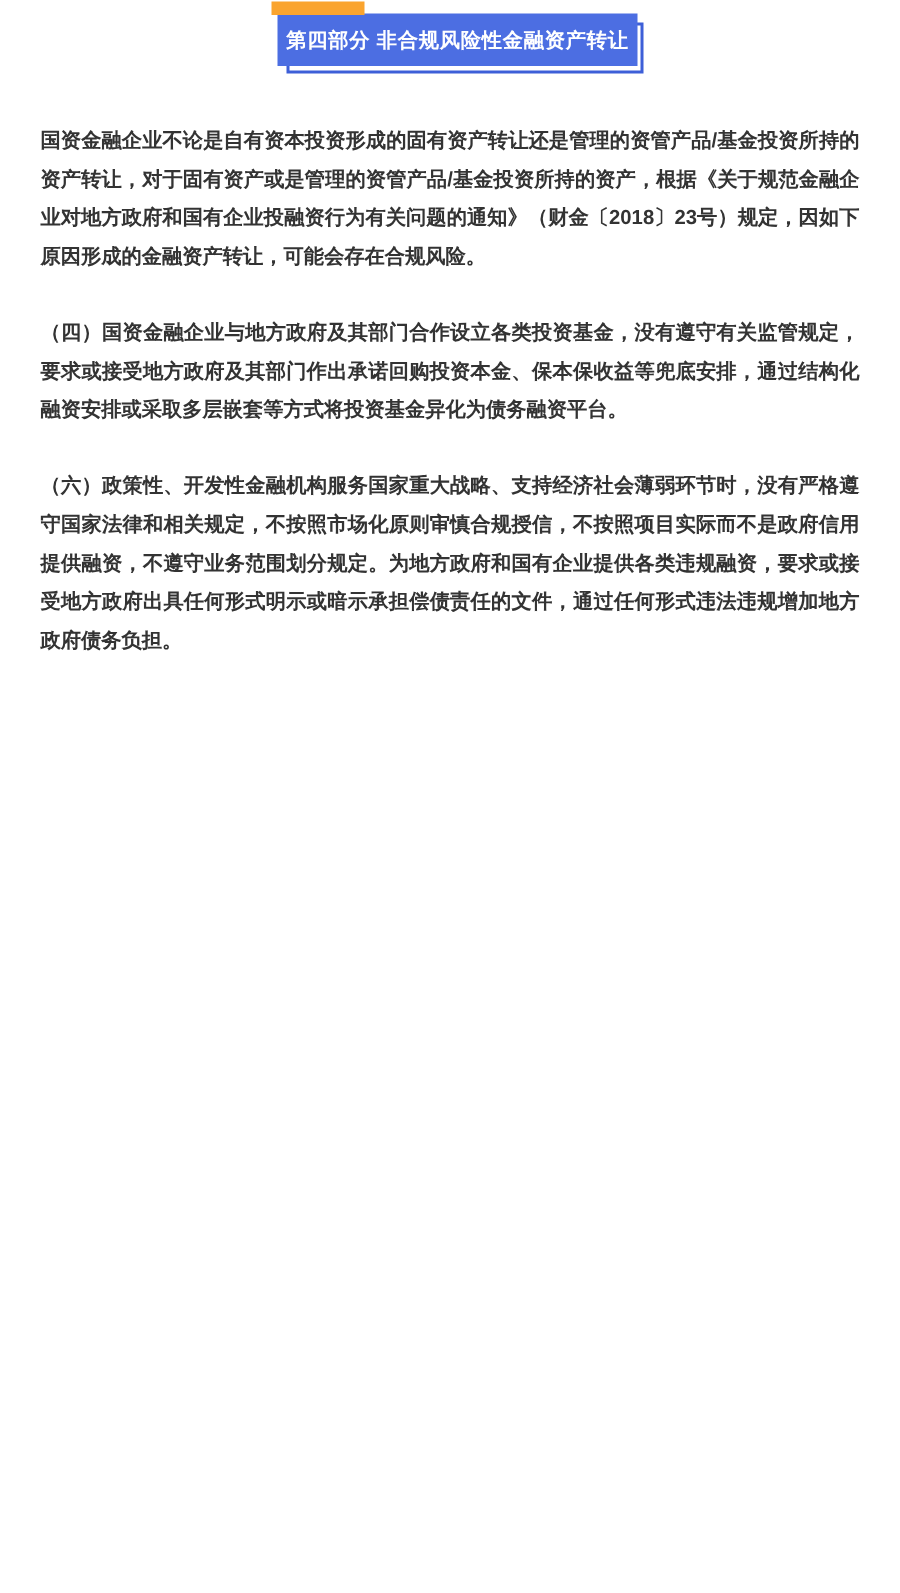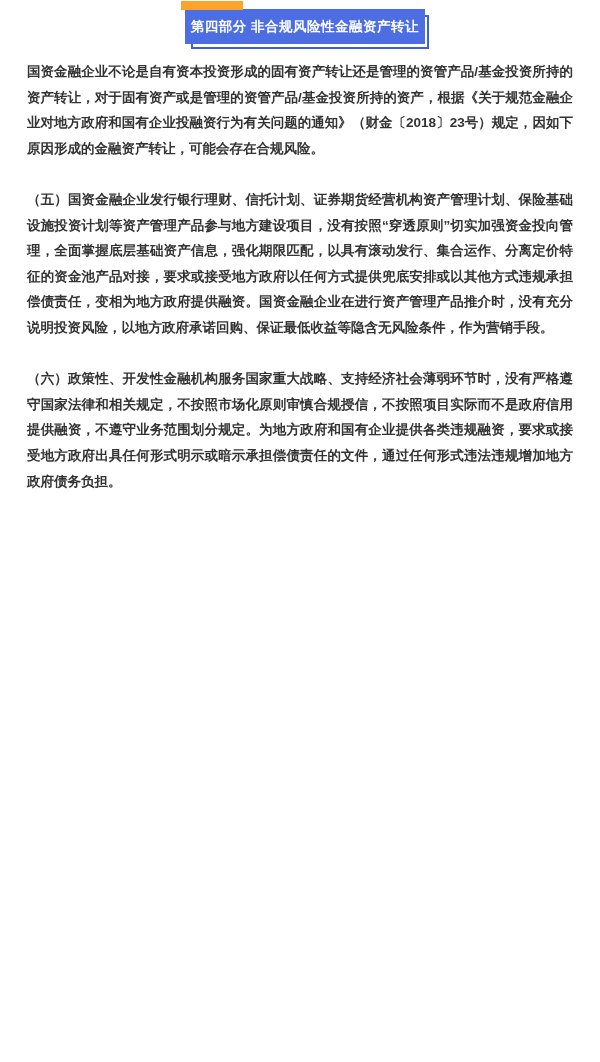--- a/index.html
+++ b/index.html
@@ -70,35 +70,35 @@
     color: var(--text);
     font-size: 13.5px;
     font-weight: 700;
     line-height: 25.6px;
     text-align: justify;
   }
   .content p {
     margin: 25.6px 0;
   }
   .content p:first-child {
-    margin-top: 6px;
+    margin-top: 28px;
   }
 </style>
 </head>
 <body>
 
 <div class="page">
 
   <div class="header">
     <div class="accent-bar"></div>
     <div class="header-outline"></div>
     <div class="header-box">
       <span>第四部分 非合规风险性金融资产转让</span>
     </div>
   </div>
 
   <div class="content">
     <p>国资金融企业不论是自有资本投资形成的固有资产转让还是管理的资管产品/基金投资所持的资产转让，对于固有资产或是管理的资管产品/基金投资所持的资产，根据《关于规范金融企业对地方政府和国有企业投融资行为有关问题的通知》（财金〔2018〕23号）规定，因如下原因形成的金融资产转让，可能会存在合规风险。</p>
-    <p>（五）国资金融企业发行银行理财、信托计划、证券期货经营机构资产管理计划、保险基础设施投资计划等资产管理产品参与地方建设项目，没有按照“穿透原则”切实加强资金投向管理，全面掌握底层基础资产信息，强化期限匹配，以具有滚动发行、集合运作、分离定价特征的资金池产品对接，要求或接受地方政府以任何方式提供兜底安排或以其他方式违规承担偿债责任，变相为地方政府提供融资。国资金融企业在进行资产管理产品推介时，没有充分说明投资风险，以地方政府承诺回购、保证最低收益等隐含无风险条件，作为营销手段。</p>
+    <p>（四）国资金融企业与地方政府及其部门合作设立各类投资基金，没有遵守有关监管规定，要求或接受地方政府及其部门作出承诺回购投资本金、保本保收益等兜底安排，通过结构化融资安排或采取多层嵌套等方式将投资基金异化为债务融资平台。</p>
     <p>（六）政策性、开发性金融机构服务国家重大战略、支持经济社会薄弱环节时，没有严格遵守国家法律和相关规定，不按照市场化原则审慎合规授信，不按照项目实际而不是政府信用提供融资，不遵守业务范围划分规定。为地方政府和国有企业提供各类违规融资，要求或接受地方政府出具任何形式明示或暗示承担偿债责任的文件，通过任何形式违法违规增加地方政府债务负担。</p>
   </div>
 
 </div>
 
 </body></html>

